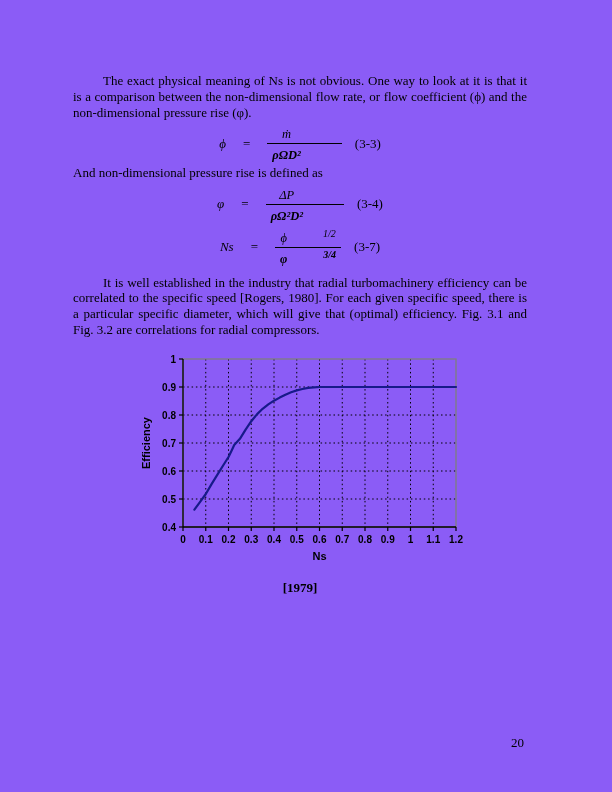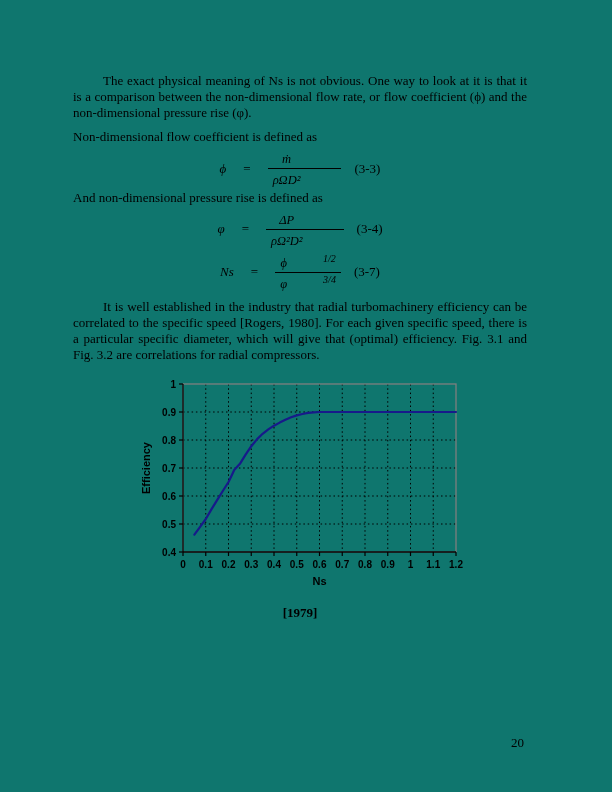--- a/index.html
+++ b/index.html
@@ -1,17 +1,17 @@
 <!DOCTYPE html>
 <html><head>
 <meta charset="utf-8">
 <style>
   html,body{margin:0;padding:0;background:#e8e8e8;}
   .page{
-    width:612px;height:792px;background:#0f766e;position:relative;
+    width:612px;height:792px;background:#8b5cf6;position:relative;
     margin:0 auto;color:#000;
     font-family:"Liberation Serif","DejaVu Serif",serif;
     overflow:hidden;
   }
   .content{position:absolute;left:73px;top:73px;width:454px;}
   .para{font-size:13px;line-height:15.8px;text-align:justify;margin:0;}
   .indent{text-indent:30px;}
   .defline{font-size:13px;line-height:15.8px;margin:0;}
   .mt9{margin-top:9px;}
   .mt8{margin-top:8px;}
@@ -19,21 +19,21 @@
   
   .equation{
     display:flex;align-items:center;justify-content:center;
     font-size:13px;margin:4px 0 2px 0;min-height:34px;
   }
   .eq-lhs{font-style:italic;margin-right:17px;}
   .eq-eq{margin-right:17px;}
   .frac{display:inline-flex;flex-direction:column;align-items:center;font-style:italic;line-height:1.1;}
   .frac .num{padding:0 5px 1px 5px;font-size:12.5px;}
   .frac .bar{align-self:stretch;height:1px;background:#000;}
-  .frac .den{padding:1px 5px 0 5px;font-size:12.5px;}
+  .frac .den{padding:1px 5px 0 5px;font-size:12.5px;font-weight:bold;}
   .frac sup,.eq-lhs sup{font-size:10px;font-style:italic;margin-left:36px;}
   .eq-tag{margin-left:13px;font-style:normal;}
 
   
   .figure{margin-top:7px;margin-left:65px;}
   .figure svg{display:block;}
   .grid-line{stroke:#000;stroke-width:1;stroke-dasharray:1.5 2.8;}
   .plot-border{fill:none;stroke:#7f7f7f;stroke-width:1.3;}
   .axis-line{stroke:#000;stroke-width:1.3;}
   .tick-mark{stroke:#000;stroke-width:1.2;}
@@ -49,21 +49,20 @@
   }
 </style>
 </head>
 <body>
 
 <div class="page">
   <div class="content">
 
     <p class="para indent">The exact physical meaning of Ns is not obvious.  One way to look at it is that it is a comparison between the non-dimensional flow rate, or flow coefficient (ϕ) and the non-dimensional pressure rise (φ).</p>
 
-    <p class="defline mt9">Non-dimensional flow coefficient is defined as</p>
 
     <div class="equation">
       <span class="eq-lhs">ϕ</span>
       <span class="eq-eq">=</span>
       <span class="frac">
         <span class="num"><span>ṁ</span><sup></sup></span>
         <span class="bar"></span>
         <span class="den"><span>ρΩD²</span><sup></sup></span>
       </span>
       <span class="eq-tag">(3-3)</span>

